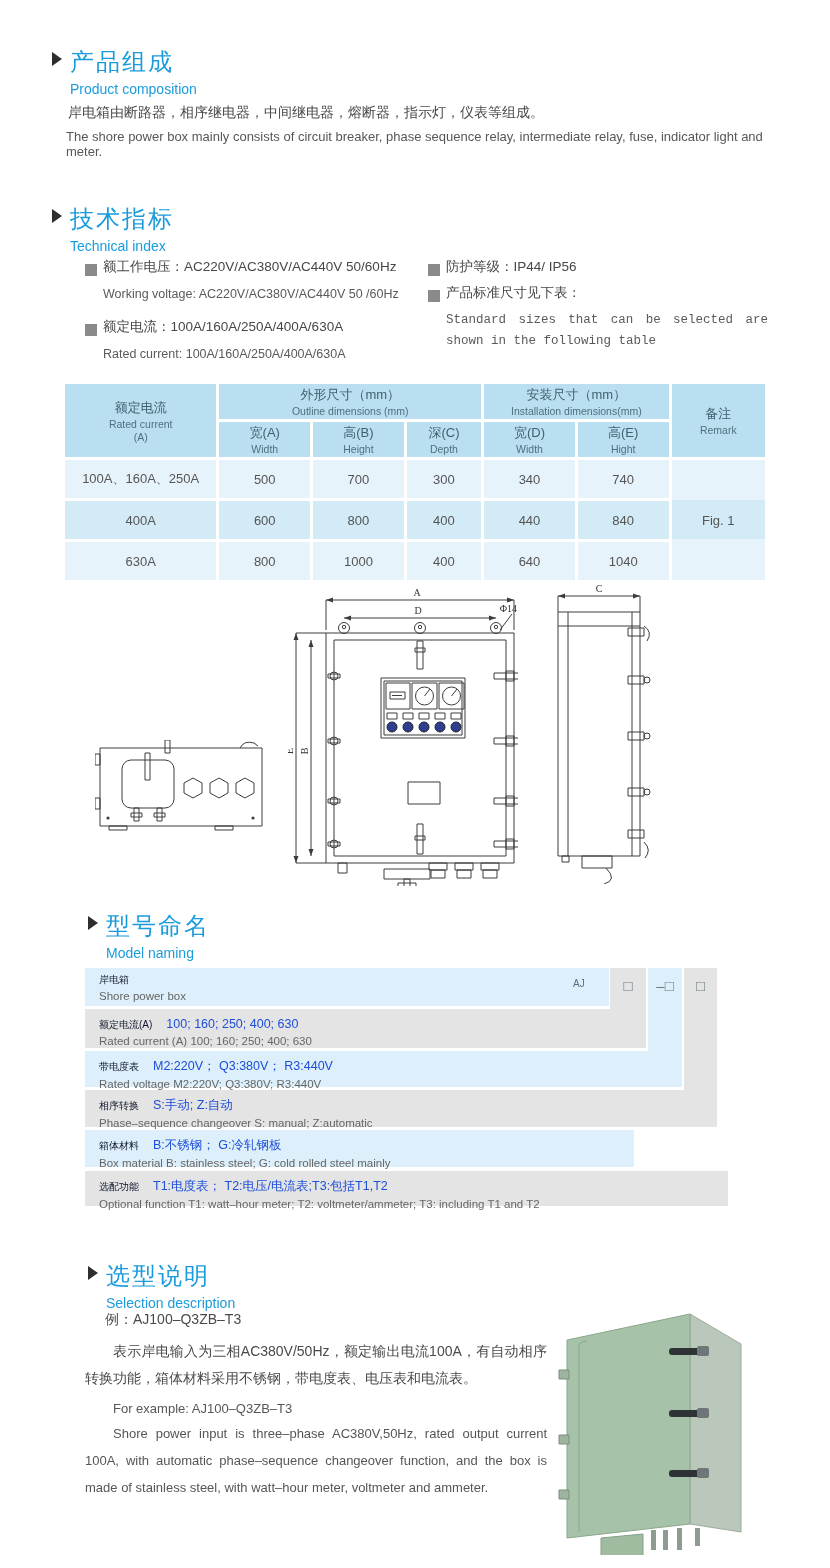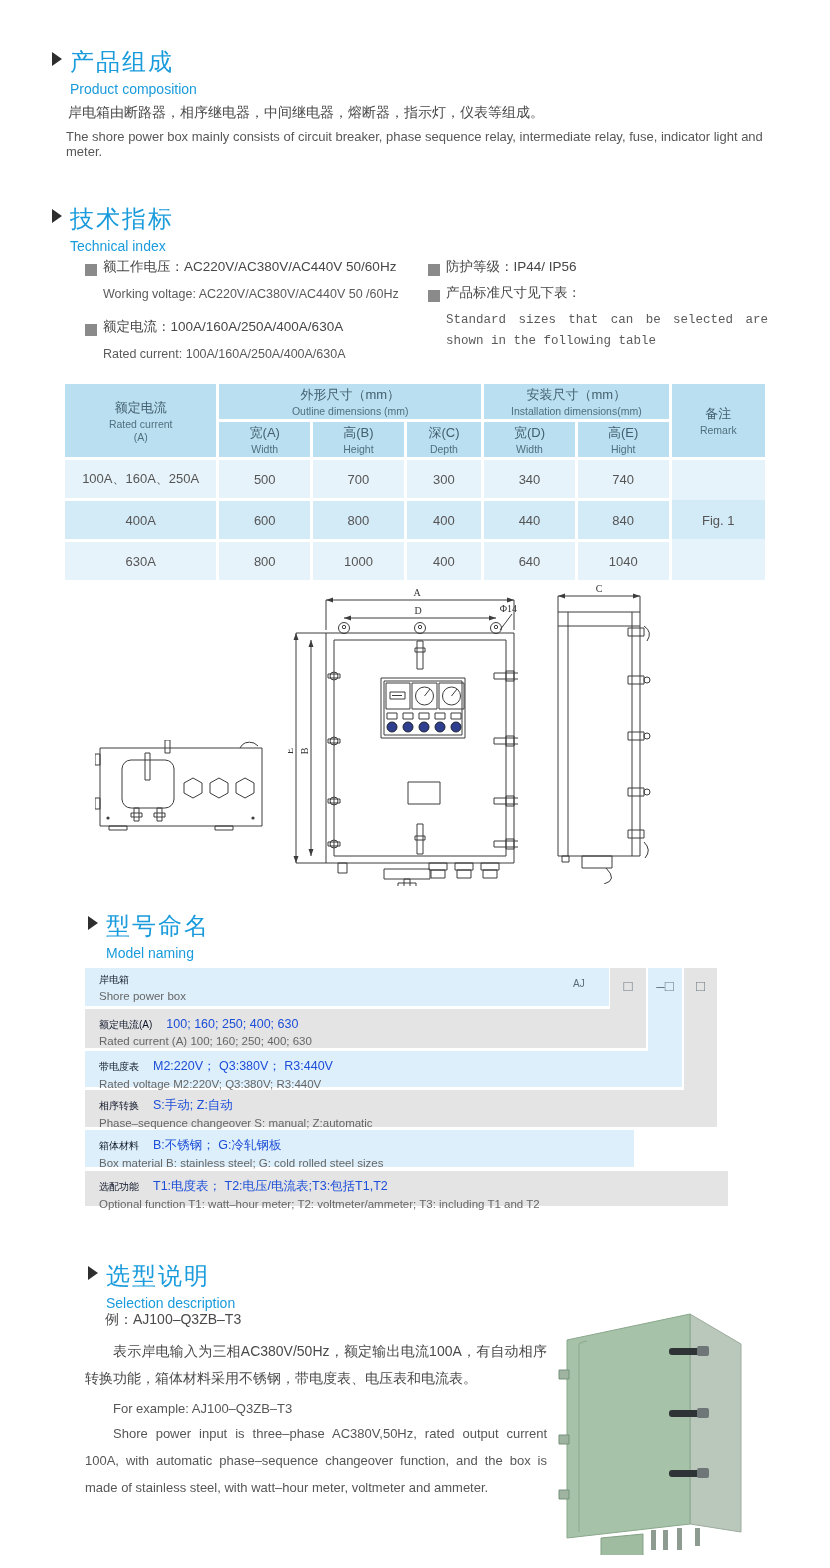--- a/index.html
+++ b/index.html
@@ -346,21 +346,21 @@
     <div class="nband nblue" style="left:0;top:83px;width:563px;height:36px;">
       <div><span class="nlab-zh">带电度表</span><span class="nval-zh">M2:220V； Q3:380V； R3:440V</span></div>
       <div class="nline-en">Rated voltage  M2:220V;  Q3:380V;  R3:440V</div>
     </div>
     <div class="nband ngray" style="left:0;top:122px;width:599px;height:37px;">
       <div><span class="nlab-zh">相序转换</span><span class="nval-zh">S:手动; Z:自动</span></div>
       <div class="nline-en">Phase–sequence changeover  S: manual;  Z:automatic</div>
     </div>
     <div class="nband nblue" style="left:0;top:162px;width:549px;height:37px;">
       <div><span class="nlab-zh">箱体材料</span><span class="nval-zh">B:不锈钢； G:冷轧钢板</span></div>
-      <div class="nline-en">Box material   B: stainless steel; G: cold rolled steel sizes</div>
+      <div class="nline-en">Box material   B: stainless steel; G: cold rolled steel mainly</div>
     </div>
     <div class="nband ngray" style="left:0;top:203px;width:643px;height:35px;">
       <div><span class="nlab-zh">选配功能</span><span class="nval-zh">T1:电度表； T2:电压/电流表;T3:包括T1,T2</span></div>
       <div class="nline-en">Optional function  T1: watt–hour meter; T2: voltmeter/ammeter; T3: including T1 and T2</div>
     </div>
 
     <div class="codeAJ" style="left:488px;top:10px;">AJ</div>
     <div class="slot" style="left:525px;top:9px;width:36px;">□</div>
     <div class="slot" style="left:560px;top:9px;width:40px;">–□</div>
     <div class="slot" style="left:599px;top:9px;width:33px;">□</div>

